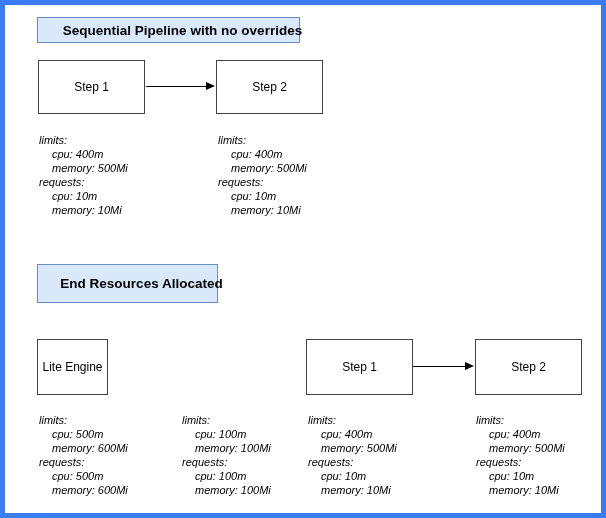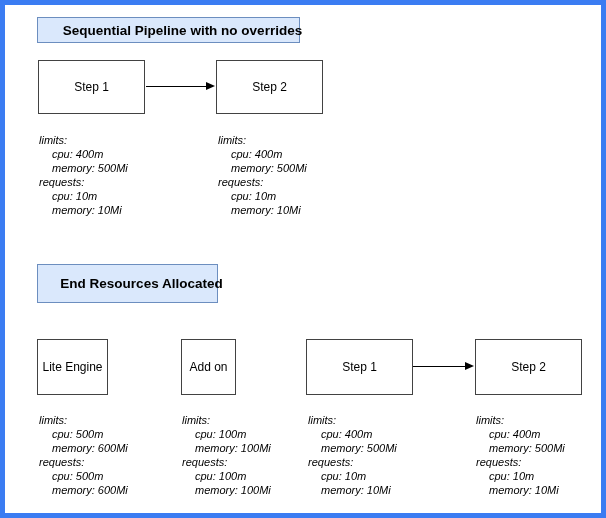--- a/index.html
+++ b/index.html
@@ -124,23 +124,20 @@
   </div>
 
   <div class="title-box t2">
     <span>End Resources Allocated</span>
   </div>
 
   <div class="node lite">
     <span>Lite Engine</span>
   </div>
 
-  <div class="node addon">
-    <span>Add on</span>
-  </div>
 
   <div class="node s2a">
     <span>Step 1</span>
   </div>
 
   <div class="arrow-line al2"></div>
   <div class="arrow-head ah2"></div>
 
   <div class="node s2b">
     <span>Step 2</span>

